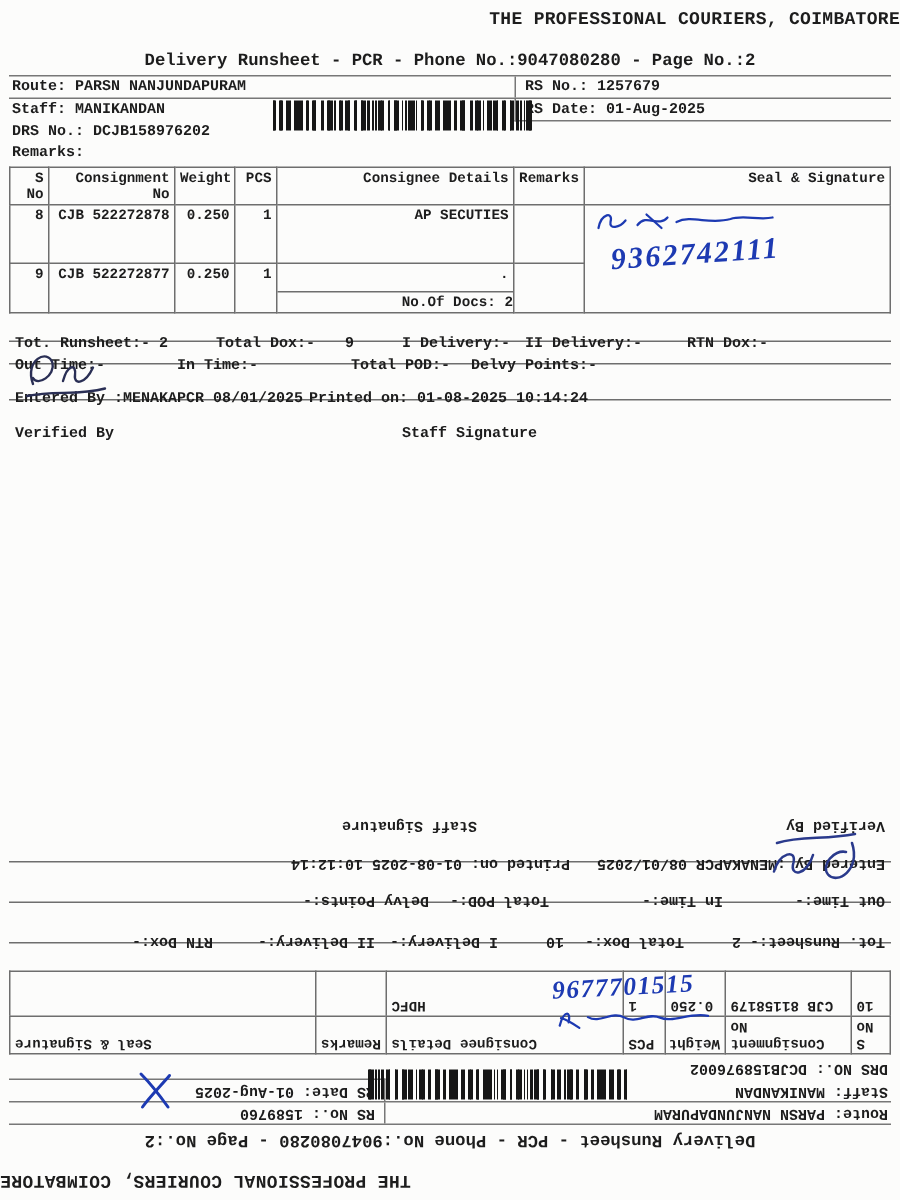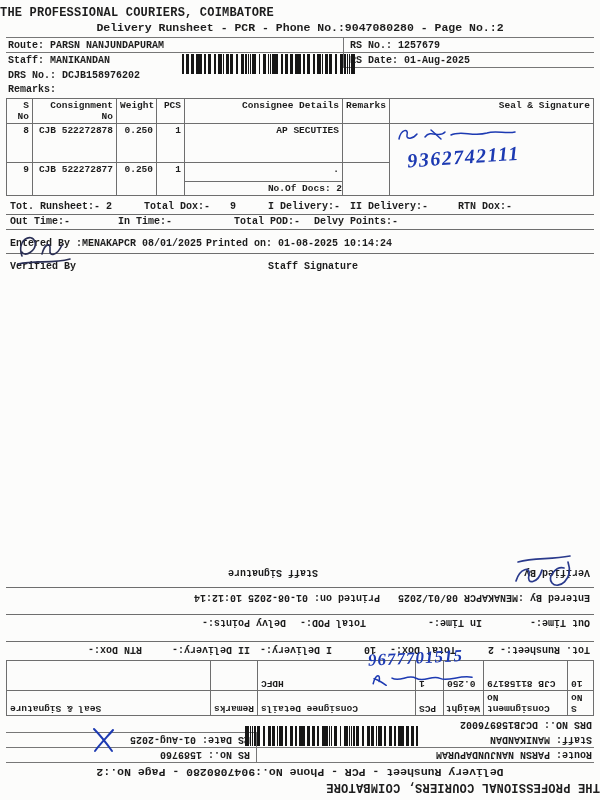--- a/index.html
+++ b/index.html
@@ -1,41 +1,41 @@
 <!DOCTYPE html>
 <html><head>
 <meta charset="utf-8">
 <style>
   html,body{margin:0;padding:0}
   body{width:600px;height:800px;background:#fcfcfb;font-family:"Liberation Mono","DejaVu Sans Mono",monospace;color:#1d1d1d;position:relative;overflow:hidden}
   .doc{position:absolute;left:0;width:600px;font-weight:bold}
   #doc-top{top:0;height:278px}
   #doc-bottom{top:540px;height:260px;transform:rotate(180deg)}
-  .title{text-align:left;font-size:12px;padding-top:6px;letter-spacing:.2px}
-  .subtitle{text-align:center;font-size:11.5px;margin-top:1px;white-space:nowrap}
+  .title{text-align:right;font-size:12px;padding-top:6px;letter-spacing:.2px}
+  .subtitle{text-align:center;font-size:11.5px;margin-top:14px;white-space:nowrap}
   .headbox{margin:3px 6px 0;border-top:1px solid #777;font-size:10px;position:relative}
   .hrow{display:flex}
   .hrow .lcell{flex:1;padding:2px 2px 1px;white-space:nowrap}
   .hrow .rcell{width:244px;border-left:1px solid #777;padding:2px 0 1px 6px;white-space:nowrap}
   .hrow1{border-bottom:1px solid #777}
   .hrow2 .rcell{border-bottom:1px solid #777}
   .drsline,.vehline{padding:2px 2px 1px;font-size:10px}
   .barcode{position:absolute;left:176px;top:16px;width:174px;height:20px;
     background-image:
       repeating-linear-gradient(90deg,#161616 0 2px,transparent 2px 5px,#161616 5px 6px,transparent 6px 9px),
       repeating-linear-gradient(90deg,#161616 0 1px,transparent 1px 4px,#161616 4px 7px,transparent 7px 11px);}
   table.sheet{border-collapse:collapse;table-layout:fixed;width:588px;margin:2px 6px 0;font-size:9.5px}
   .sheet th,.sheet td{border:1px solid #6e6e6e;padding:1px 3px;text-align:right;vertical-align:top;font-weight:bold;overflow:visible}
   .r-tall td{height:36px}
   .docsnote{border-top:1px solid #6e6e6e;margin:6px -3px 0;padding:1px 0 0 3px;white-space:nowrap}
   .sealcell{position:relative}
   .handblock{position:absolute;left:4px;top:1px}
   .hand-phone{font-family:"Liberation Serif",serif;font-style:italic;font-size:20px;color:#1d3ab2;transform:rotate(-4deg);letter-spacing:1.5px;white-space:nowrap;font-weight:bold;margin-top:-2px}
   .tline{position:relative;height:14px;font-size:10px;margin:0 6px;white-space:nowrap}
-  .tline span{position:absolute;top:1px;white-space:nowrap}
+  .tline span{position:absolute;top:11px;white-space:nowrap}
   .rule{border-bottom:1px solid #6e6e6e}
   .t1{margin-top:4px}
   svg.ink{position:absolute}
   .overlay{position:absolute;z-index:5}
   .hand-phone-b{font-family:"Liberation Serif",serif;font-style:italic;font-size:17px;color:#1d3ab2;transform:rotate(-3deg);letter-spacing:1px;font-weight:bold;white-space:nowrap}
 </style>
 </head>
 <body>
 
 <div class="doc" id="doc-top">

